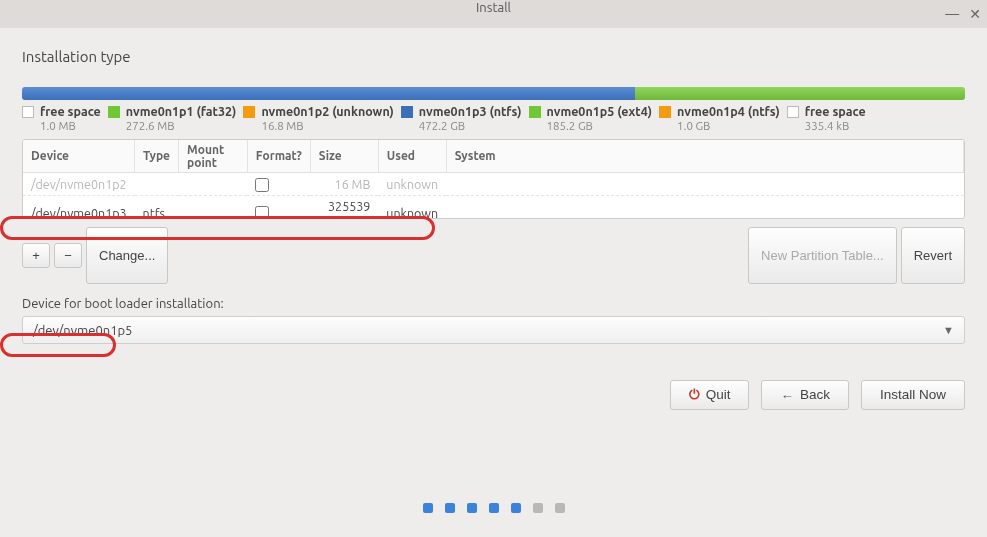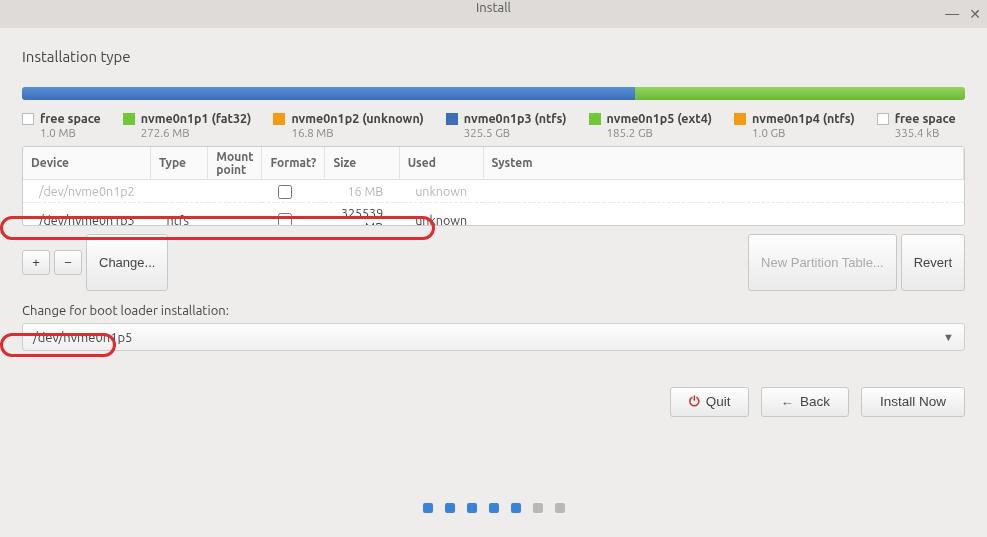--- a/index.html
+++ b/index.html
@@ -37,22 +37,22 @@
   height: 13px;
   width: 100%;
   display: flex;
   border-radius: 3px;
   overflow: hidden;
 }
 .usage-bar .seg-blue { background: linear-gradient(#5a8fd6,#3b6fb7); width: 65%; }
 .usage-bar .seg-green { background: linear-gradient(#8fd65a,#6fb73b); width: 35%; }
 .partition-legend {
   display: flex;
-  gap: 22px;
-  margin-top: 11px;
+  gap: 7px;
+  margin-top: 4px;
   margin-bottom: 6px;
   flex-wrap: nowrap;
 }
 .legend-item { display: flex; align-items: flex-start; gap: 6px; }
 .swatch { width: 12px; height: 12px; border: 1px solid #bbb; margin-top: 2px; flex: none; }
 .sw-white { background: #fff; }
 .sw-green { background: #71c837; border-color:#71c837; }
 .sw-orange{ background: #f39c12; border-color:#f39c12; }
 .sw-blue  { background: #3b6fb7; border-color:#3b6fb7; }
 .legend-txt { line-height: 1.2; }
@@ -69,21 +69,21 @@
 thead th {
   text-align: left;
   font-weight: 600;
   color: #666;
   padding: 3px 8px;
   border-right: 1px solid #e3e3e3;
   border-bottom: 1px solid #e0e0e0;
   background: #fafafa;
   font-size: 12px;
 }
-tbody td { padding: 3px 16px; border-bottom: 1px dashed #e6e6e6; color:#444;margin-top:6px;}
+tbody td { padding: 3px 8px; border-bottom: 1px dashed #e6e6e6; color:#444;margin-top:6px;}
 tbody tr.selected td { background: #3b82d9; color: #fff; }
 tbody tr.selected .chk { accent-color:#3b82d9; }
 tbody tr.faded td { color:#b7b7b7; }
 .chk { width: 14px; height: 14px; vertical-align: middle; }
 .actions {
   display: flex;
   align-items: center;
   margin-top: 8px;
   gap: 4px;
 }
@@ -173,21 +173,21 @@
         <div class="swatch sw-orange"></div>
     <div class="legend-txt">
           <div class="lname">nvme0n1p2 (unknown)</div>
     <div class="lsize">16.8 MB</div>
         </div>
       </div>
       <div class="legend-item">
         <div class="swatch sw-blue"></div>
     <div class="legend-txt">
           <div class="lname">nvme0n1p3 (ntfs)</div>
-    <div class="lsize">325.5 GB</div>
+    <div class="lsize">472.2 GB</div>
         </div>
       </div>
       <div class="legend-item">
         <div class="swatch sw-green"></div>
     <div class="legend-txt">
           <div class="lname">nvme0n1p5 (ext4)</div>
     <div class="lsize">185.2 GB</div>
         </div>
       </div>
       <div class="legend-item">
@@ -253,21 +253,21 @@
 
   <div class="actions">
     <button class="btn small">+</button>
     <button class="btn small">−</button>
     <button class="btn">Change...</button>
     <div class="spacer"></div>
     <button class="btn" disabled="">New Partition Table...</button>
     <button class="btn">Revert</button>
   </div>
 
-  <div class="boot-label">Change for boot loader installation:</div>
+  <div class="boot-label">Device for boot loader installation:</div>
   <div class="select">
     <span class="sel-text">/dev/nvme0n1p5</span>
     <span class="chev">▼</span>
   </div>
 
   <div class="footer-btns">
     <button class="btn">
       <span class="quit-icon">⏻</span>
       <span>Quit</span>
     </button>

